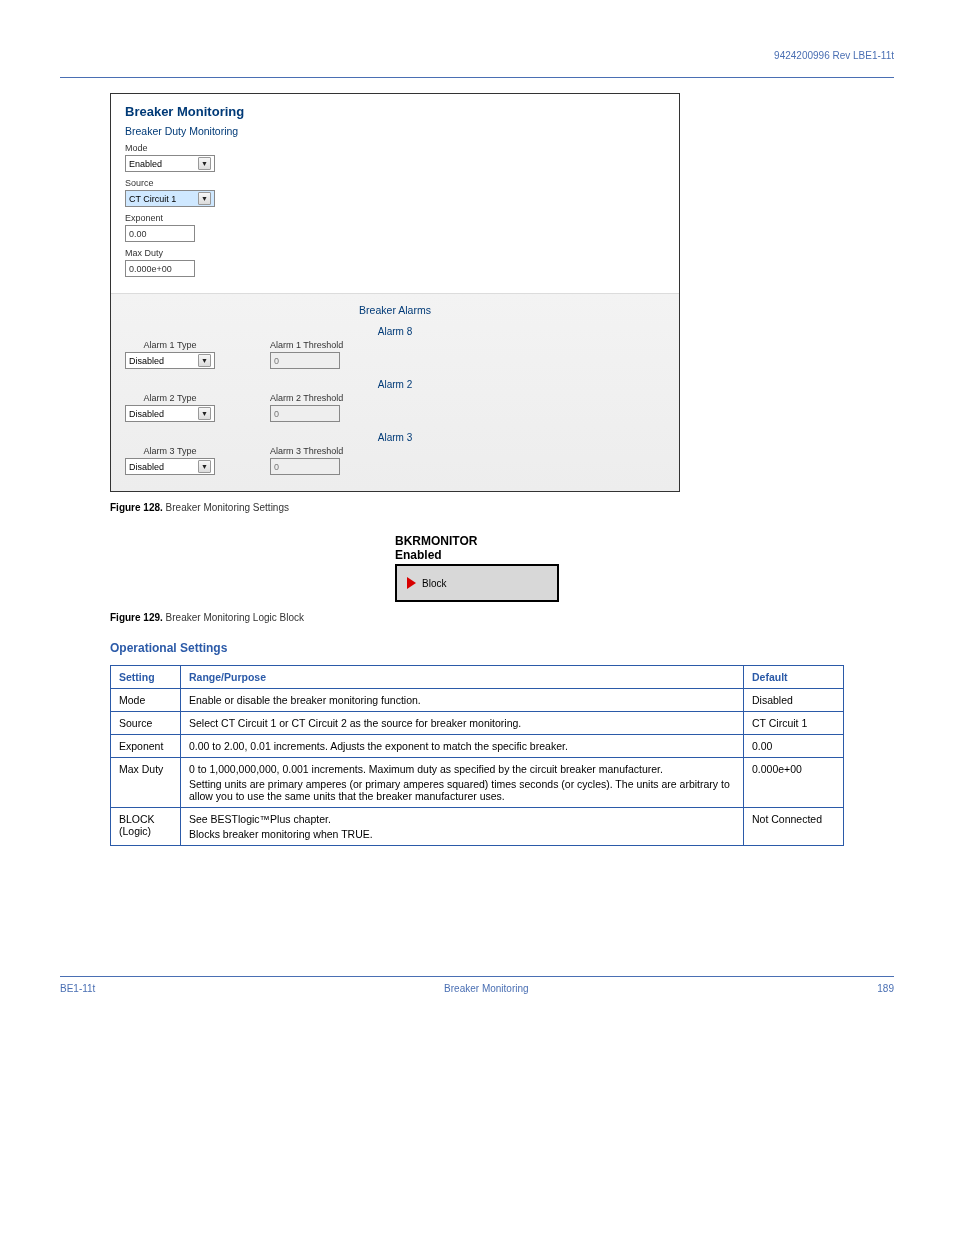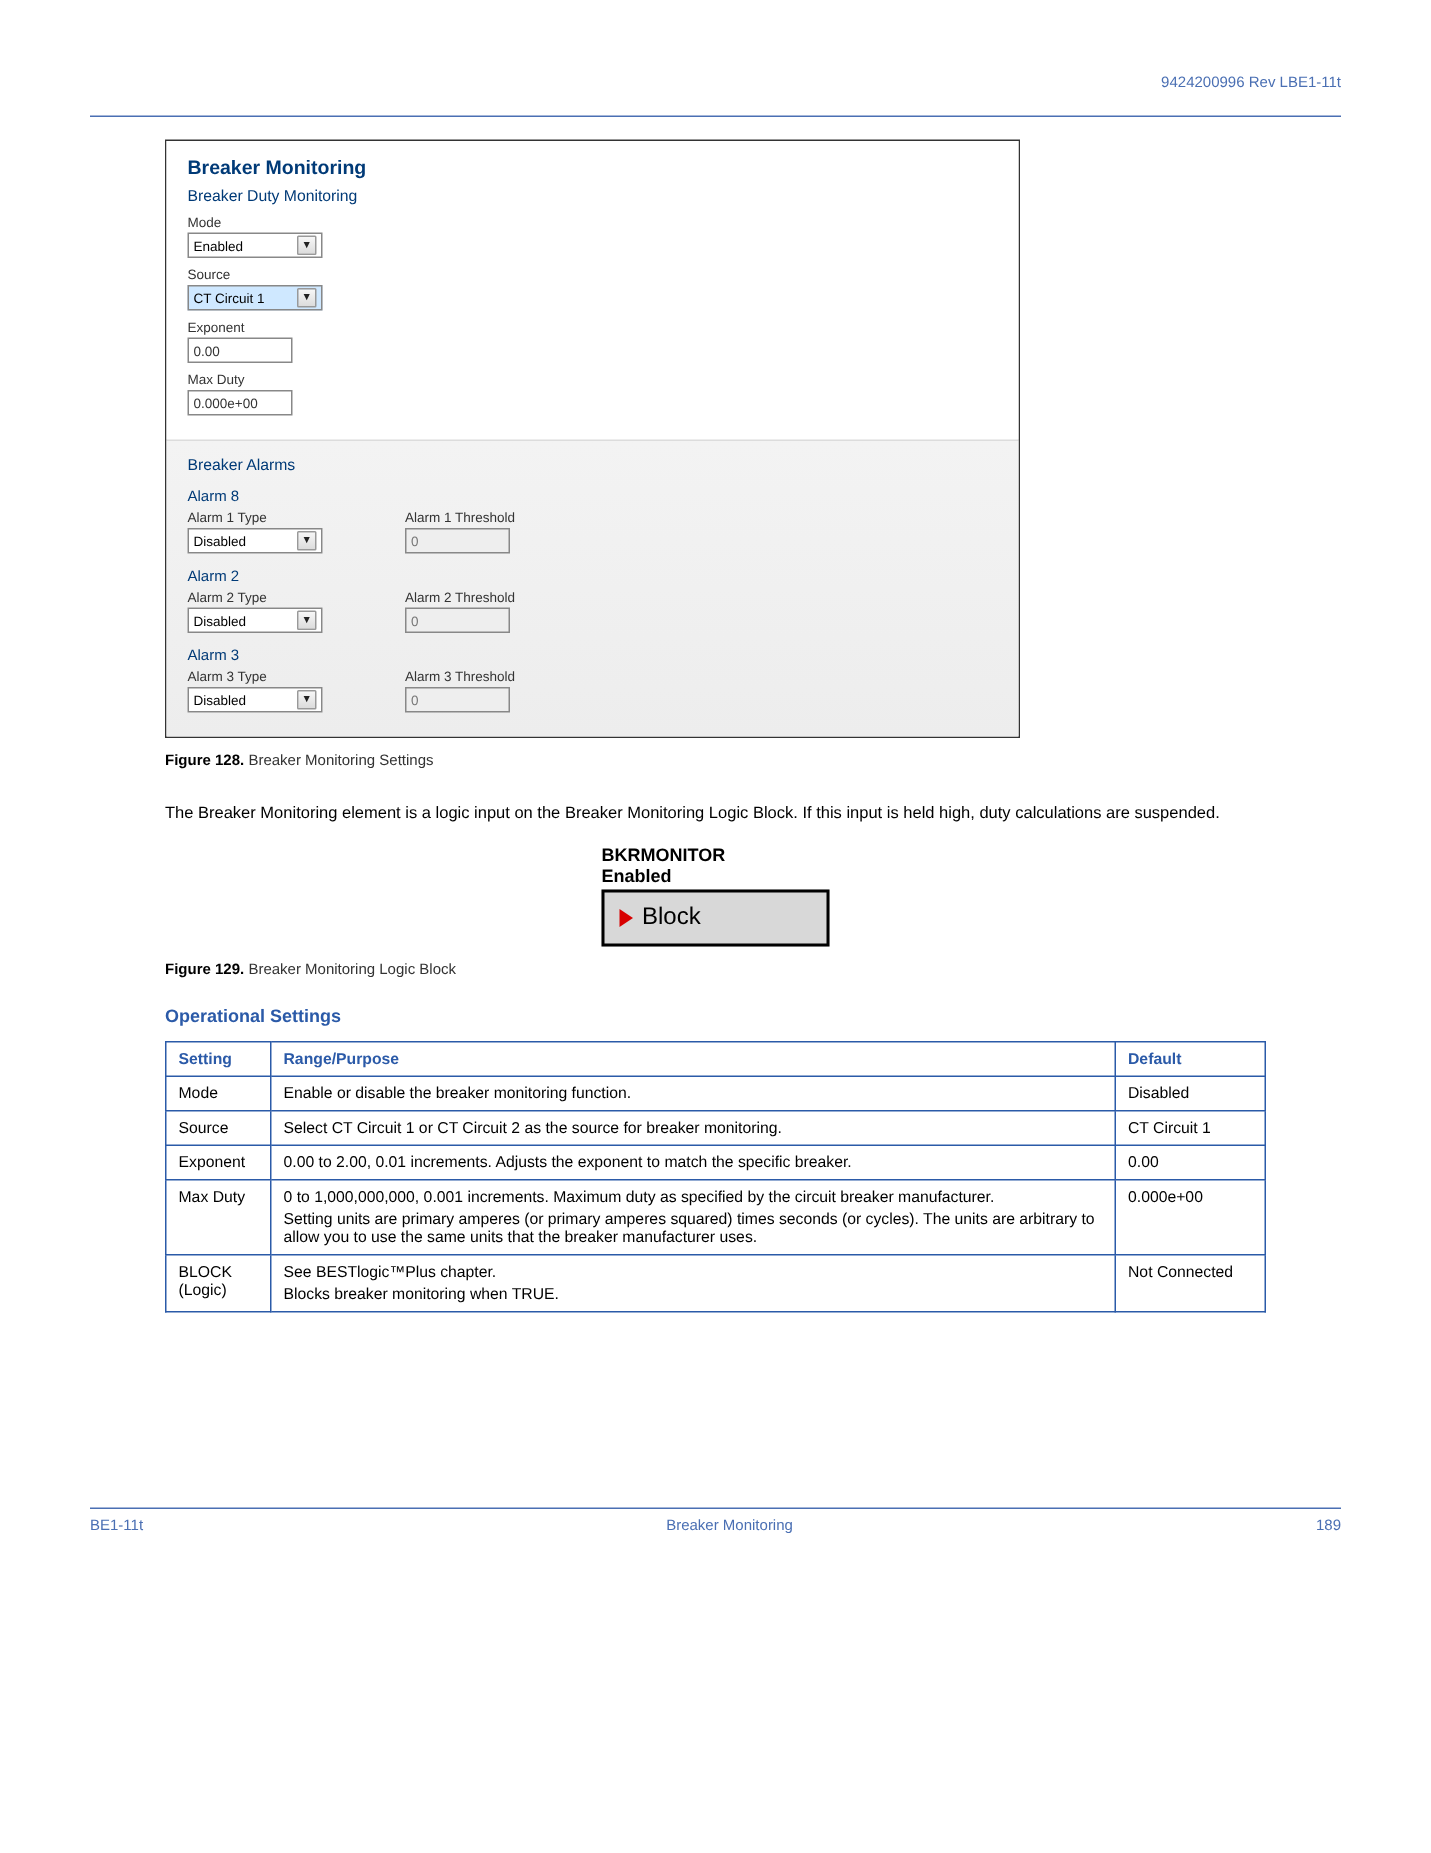--- a/index.html
+++ b/index.html
@@ -27,20 +27,21 @@
     border: 1px solid #333;
     background: #fff;
     width: 570px;
     padding: 0;
     margin-bottom: 10px;
   }
   .ui-inner { padding: 10px 14px 16px 14px; background:#fff; }
   .ui-inner[data-section="lower"] {
     background: linear-gradient(#f3f3f3,#ededed);
     border-top: 1px solid #dcdcdc;
+    text-align: center;
   }
   .ui-title {
     font-size: 13px;
     font-weight: bold;
     color: #003a77;
     margin-bottom: 6px;
   }
   .ui-subtitle {
     font-size: 10.5px;
     color: #003a77;
@@ -90,23 +91,23 @@
     font-size: 11px; color:#000; margin: 10px 0 14px 0; line-height: 1.35;
   }
 
   
   .logic-wrap { display:flex; justify-content:center; margin-bottom:10px; }
   .logic-block { display:inline-block; }
   .logic-title { font-size: 12px; font-weight:bold; color:#000; line-height:1.1; }
   .logic-sub { font-size: 12px; font-weight:bold; color:#000; margin-bottom:2px; }
   .logic-box {
     border: 2px solid #000; background:#d8d8d8;
-    width: 152px; height: 38px;
+    width: 164px; height: 38px;
     display:flex; align-items:center; padding-left:10px; gap:6px;
-    font-size:16px;
+    font-size:10px;
   }
   .logic-tri {
     width:0; height:0;
     border-top:6px solid transparent;
     border-bottom:6px solid transparent;
     border-left:9px solid #d80000;
   }
 
   .h4-blue {
     font-size: 12px; font-weight:bold; color:#2b5aa8; margin: 14px 0 10px 0;
@@ -230,21 +231,20 @@
         </div>
       </div>
     </div>
   </div>
 
   <div class="fig-caption">
     <span class="num">Figure 128.</span>
     <span>Breaker Monitoring Settings</span>
   </div>
 
-  <p class="para">The Breaker Monitoring element is a logic input on the Breaker Monitoring Logic Block. If this input is held high, duty calculations are suspended.</p>
 
   <div class="logic-wrap">
     <div class="logic-block">
       <div class="logic-title">BKRMONITOR</div>
       <div class="logic-sub">Enabled</div>
       <div class="logic-box">
         <span class="logic-tri"></span>
         <span>Block</span>
       </div>
     </div>

